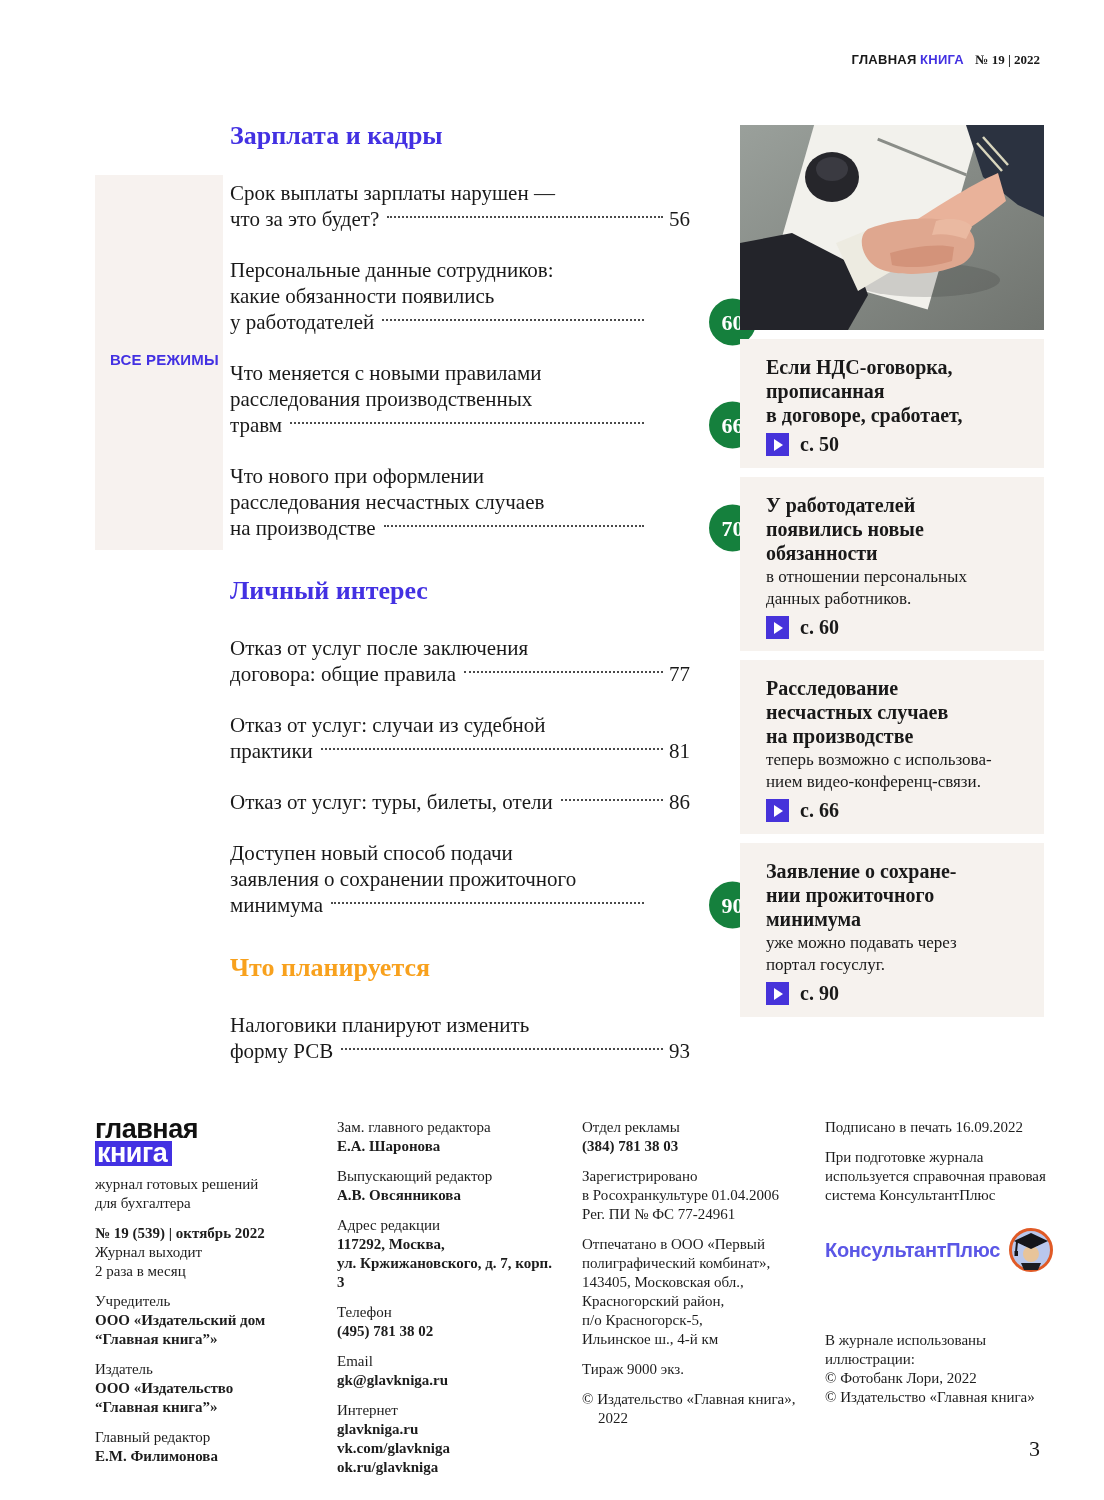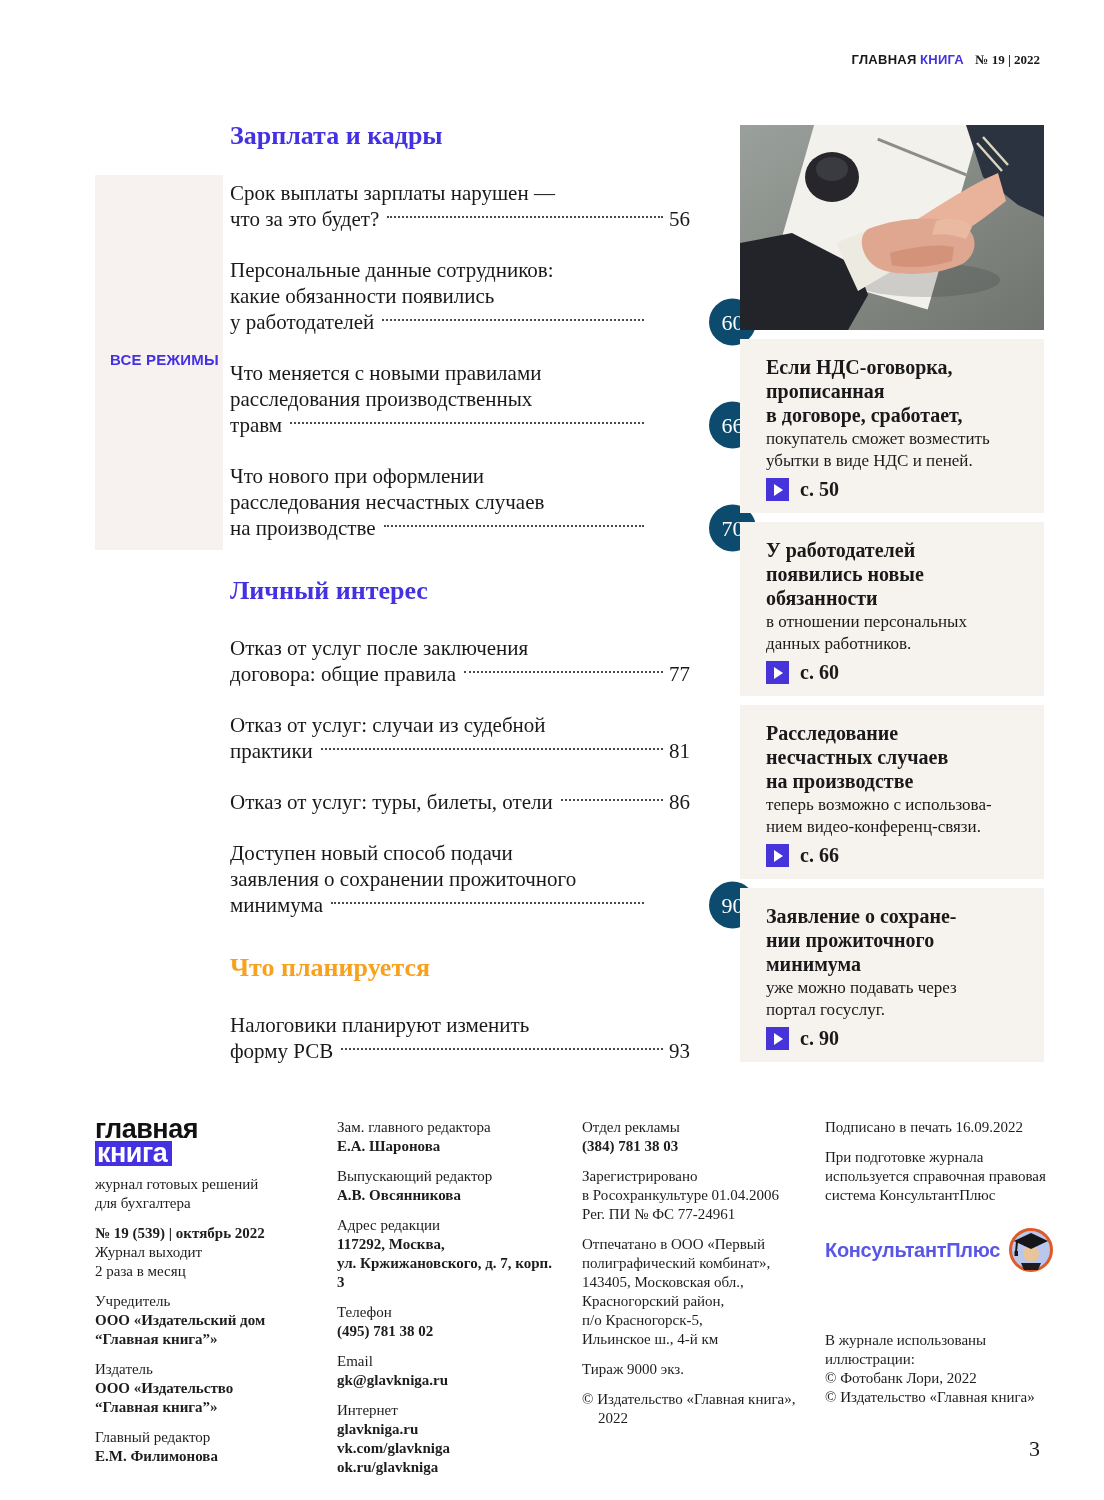--- a/index.html
+++ b/index.html
@@ -45,23 +45,23 @@
   .toc-item .ln { display:block; }
   .lastline { display:flex; align-items:center; position:relative; }
   .lastline .txt { white-space:nowrap; }
   .leader { flex:1 1 auto; border-bottom:2px dotted #4a4a4a; margin:0 6px 5px 8px; min-width:24px; }
   .pageno { padding-right:10px; }
   .lastline.has-badge { padding-right:56px; }
   .lastline.has-badge .leader { margin-right:0; }
   .badge {
     position:absolute; right:-56px; top:50%; transform:translateY(-50%);
     width:47px; height:47px; border-radius:50%;
-    background:#0c4a6e; color:#fff;
+    background:#15803d; color:#fff;
     display:flex; align-items:center; justify-content:center;
-    font-size:22px; font-weight:normal;
+    font-size:22px; font-weight:bold;
   }
 
   
   .right-col { position:absolute; left:740px; top:125px; width:304px; }
   .photo { width:304px; height:205px; display:block; }
   .feature-box { background:#f6f2ee; margin-top:9px; padding:16px 20px 12px 26px; }
   .feature-title { font-size:20px; line-height:24px; font-weight:bold; }
   .feature-title .ln { display:block; }
   .feature-desc { font-size:17px; line-height:22px; margin-top:1px; }
   .feature-desc .ln { display:block; }
@@ -247,24 +247,20 @@
     <path d="M150 128 C170 122 198 118 214 122 L212 136 C194 142 168 144 152 140 Z" fill="#d3937a"></path>
     <path d="M196 96 C210 92 226 94 232 102 L226 114 C214 110 202 108 192 110 Z" fill="#eab9a1"></path>
   </svg>
 
   <div class="feature-box">
     <div class="feature-title">
       <span class="ln">Если НДС-оговорка,</span>
       <span class="ln">прописанная</span>
       <span class="ln">в договоре, сработает,</span>
     </div>
-    <div class="feature-desc">
-      <span class="ln">покупатель сможет возместить</span>
-      <span class="ln">убытки в виде НДС и пеней.</span>
-    </div>
     <div class="feature-link">
       <span class="play-square">
           <span class="play-tri"></span>
         </span>
       <span>с. 50</span>
     </div>
   </div>
 
   <div class="feature-box">
     <div class="feature-title">

